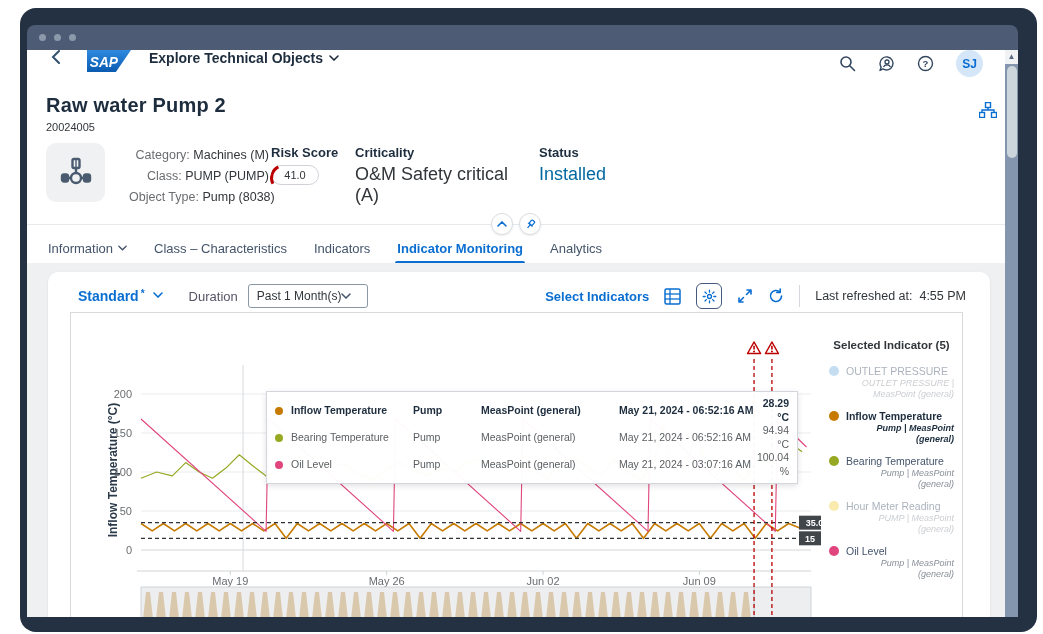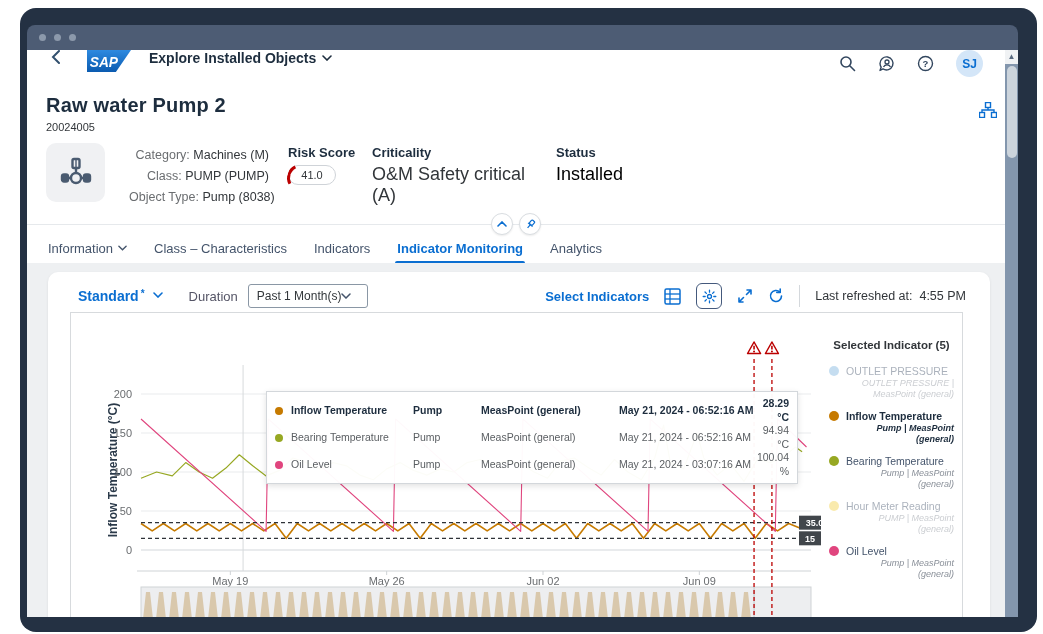--- a/index.html
+++ b/index.html
@@ -38,21 +38,21 @@
 
   
   .objrow { display:flex; padding:10px 24px 0 19px; }
   .tile { width:59px; height:59px; border-radius:10px; background:#f0f1f3;
     display:flex; align-items:center; justify-content:center; }
   .fields { margin-left:24px; width:140px; padding-top:2px;text-align:right; }
   .fields div { font-size:12.5px; line-height:21px; color:#6a6d70; white-space:nowrap; }
   .fields b { color:#32363a; font-weight:normal; }
   .kpi { padding-top:2px; }
   .kpi .lbl { font-size:13px; font-weight:bold; color:#1d2d3e; }
-  .risk { margin-left:19px; width:80px; }
+  .risk { margin-left:2px; width:80px; }
   .riskpill { margin-top:5px; position:relative; width:48px; height:20px; border:1px solid #cfd3d8;
     border-radius:10px; font-size:11px; color:#32363a; display:flex; align-items:center;
     justify-content:center; background:#fff; }
   .riskpill::before { content:""; position:absolute; left:-2px; top:-2px; width:22px; height:22px;
     border:3px solid transparent; border-left-color:#bb0000; border-radius:50%; transform:rotate(18deg); }
   .crit { margin-left:4px; width:182px; }
   .bigval { margin-top:4px; font-size:18px; color:#32363a; }
   .status { margin-left:2px; }
   .statusval { margin-top:4px; font-size:18px; }
 
@@ -139,21 +139,21 @@
               <linearGradient id="sapg" x1="0" y1="0" x2="0" y2="1">
             <stop offset="0" stop-color="#2e8ae0"></stop>
                 <stop offset="1" stop-color="#0b5bb0"></stop>
               </linearGradient>
             </defs>
           <polygon points="0,0 64,0 42,32 0,32" fill="url(#sapg)"></polygon>
           <text x="4" y="24" font-size="20" font-weight="bold" font-style="italic" fill="#fff" font-family="Liberation Sans, sans-serif">SAP</text>
         </svg>
       </span>
       <span class="shell-title">
-        <span>Explore Installed Objects</span>
+        <span>Explore Technical Objects</span>
         <svg class="glyph" width="10" height="6" viewBox="0 0 10 6">
             <path d="M1 1 L5 5 L9 1" fill="none" stroke="#1d2d3e" stroke-width="1.6" stroke-linecap="round"></path>
           </svg>
       </span>
       <span class="shell-right">
         <span class="icon16">
           <svg class="glyph" width="17" height="17" viewBox="0 0 17 17">
               <circle cx="7" cy="7" r="5" fill="none" stroke="#32465e" stroke-width="1.6"></circle>
               <line x1="11" y1="11" x2="15.5" y2="15.5" stroke="#32465e" stroke-width="1.6" stroke-linecap="round"></line>
             </svg>
@@ -215,21 +215,21 @@
         <div class="riskpill">
             <span>41.0</span>
           </div>
       </div>
       <div class="kpi crit">
         <div class="lbl">Criticality</div>
         <div class="bigval">O&amp;M Safety critical (A)</div>
       </div>
       <div class="kpi status">
         <div class="lbl">Status</div>
-        <div class="statusval" style="color: #000000;">Installed</div>
+        <div class="statusval" style="color: #0369a1;">Installed</div>
       </div>
     </div>
 
     <div class="collapse">
       <div class="line"></div>
       <div class="roundbtns">
         <span class="rbtn">
           <svg class="glyph" width="10" height="6" viewBox="0 0 10 6">
               <path d="M1 5 L5 1 L9 5" fill="none" stroke="#0a6ed1" stroke-width="1.6" stroke-linecap="round"></path>
             </svg>

